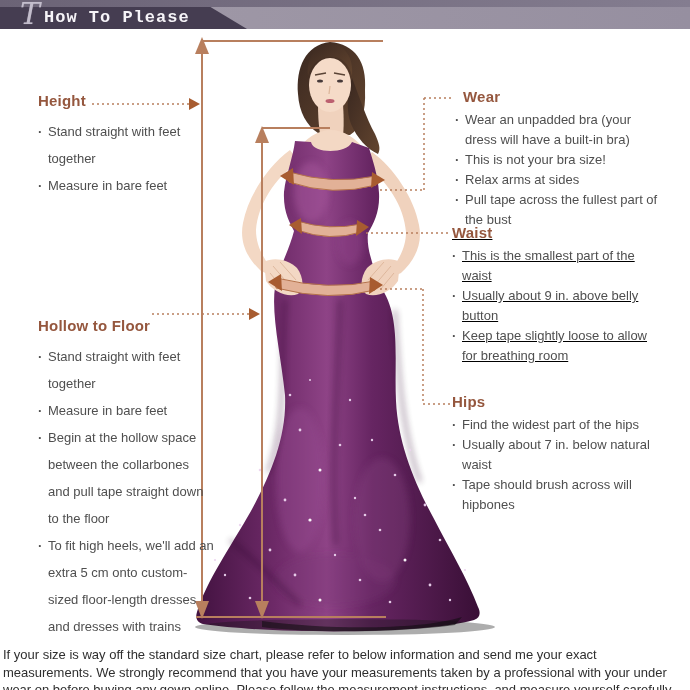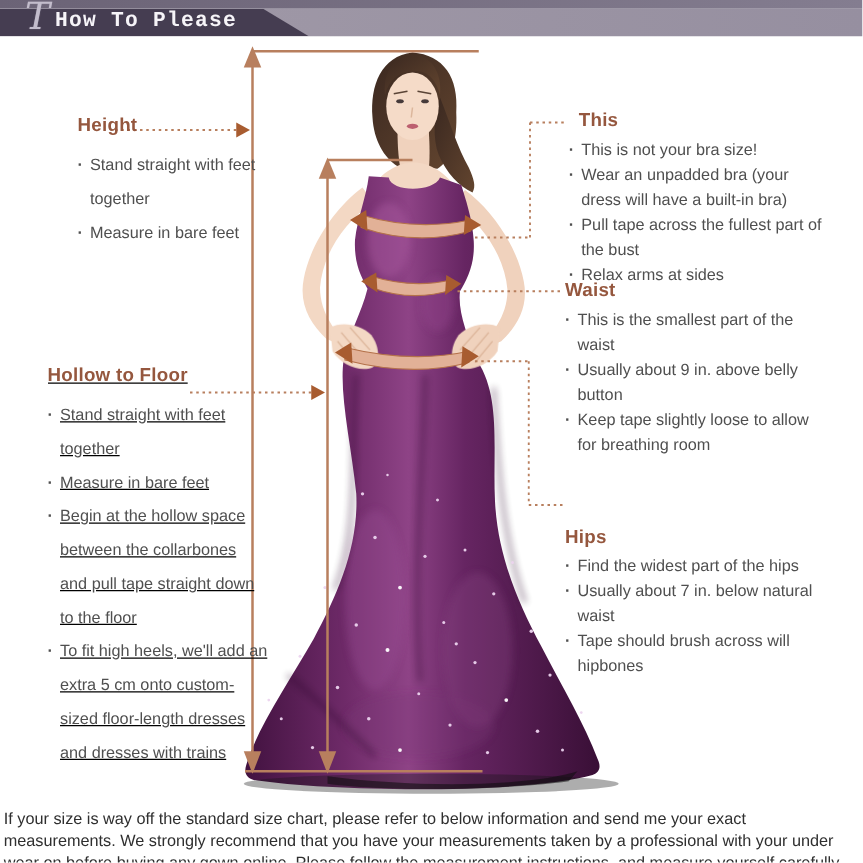--- a/index.html
+++ b/index.html
@@ -28,26 +28,26 @@
   .section h3{
     margin:0;font-size:15px;font-weight:bold;color:#95573e;letter-spacing:.2px;}
   .section ul{list-style:none;margin:0;padding:0;color:#4f4f4f;font-size:13px;}
   .section li{position:relative;padding-left:10px;}
   .section li::before{content:"\00B7";position:absolute;left:0;top:0;
     font-weight:bold;color:#4f4f4f;}
   .col-left h3{margin-bottom:9px;}
   .col-left ul{line-height:27px;}
   .col-right h3{margin-bottom:5px;}
   .col-right ul{line-height:20px;}
-  .sec-height{left:38px;top:92px;width:170px;margin-left:24px;}
-  .sec-hollow{left:38px;top:292px;width:176px;text-decoration:underline;}
+  .sec-height{left:38px;top:92px;width:170px;}
+  .sec-hollow{left:38px;top:317px;width:176px;}
   .sec-bust{left:455px;top:88px;width:205px;}
   .sec-bust h3{padding-left:8px;}
-  .sec-waist{left:452px;top:224px;width:212px;}
-  .sec-hips{left:452px;top:393px;width:205px;margin-top:28px;}
+  .sec-waist{left:452px;top:224px;width:212px;text-decoration:underline;}
+  .sec-hips{left:452px;top:393px;width:205px;}
   
   .figure-svg{position:absolute;left:0;top:0;}
   
   .footer-note{position:absolute;left:3px;top:646px;width:684px;
     font-size:13px;line-height:17.5px;color:#2f2f2f;}
 </style>
 </head>
 <body>
 
 <div class="header">
@@ -233,26 +233,26 @@
   <h3>Hollow to Floor</h3>
   <ul>
     <li>Stand straight with feet together</li>
     <li>Measure in bare feet</li>
     <li>Begin at the hollow space between the collarbones and pull tape straight down to the floor</li>
     <li>To fit high heels, we'll add an extra 5 cm onto custom-sized floor-length dresses and dresses with trains</li>
   </ul>
 </div>
 
 <div class="section col-right sec-bust">
-  <h3>This</h3>
-  <ul>
+  <h3>Wear</h3>
+  <ul>
+    <li>Wear an unpadded bra (your dress will have a built-in bra)</li>
     <li>This is not your bra size!</li>
-    <li>Wear an unpadded bra (your dress will have a built-in bra)</li>
+    <li>Relax arms at sides</li>
     <li>Pull tape across the fullest part of the bust</li>
-    <li>Relax arms at sides</li>
   </ul>
 </div>
 
 <div class="section col-right sec-waist">
   <h3>Waist</h3>
   <ul>
     <li>This is the smallest part of the waist</li>
     <li>Usually about 9 in. above belly button</li>
     <li>Keep tape slightly loose to allow for breathing room</li>
   </ul>

